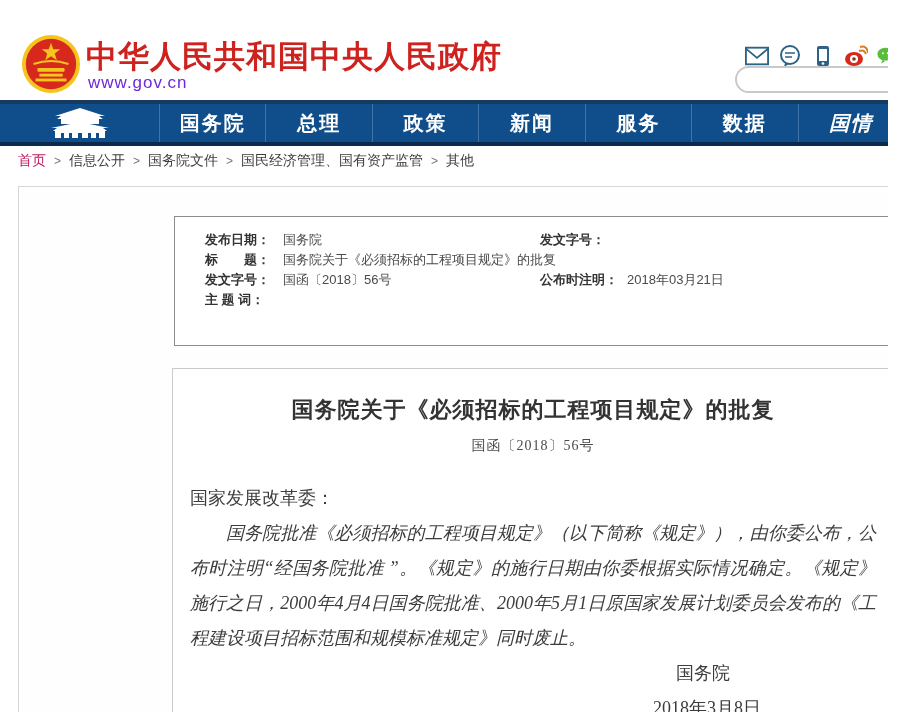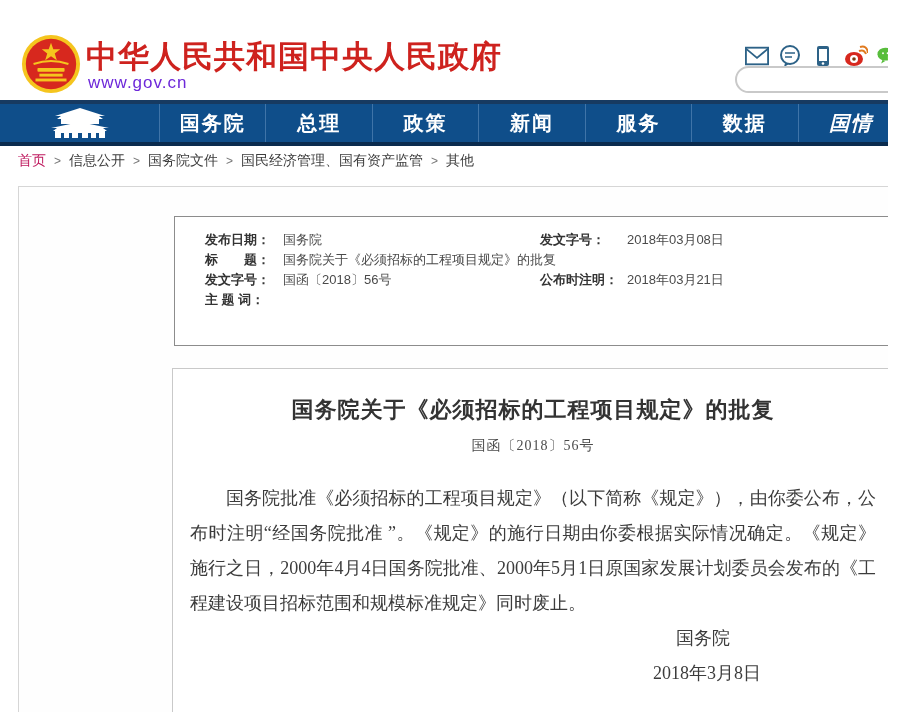--- a/index.html
+++ b/index.html
@@ -51,21 +51,21 @@
   .meta-span { grid-column:2 / 5; }
 
   
   .doc-box { position:absolute; left:153px; top:181px; width:721px; height:420px;
     border:1px solid #c9c9c9; background:#fff; padding:26px 16px 0 17px;
     font-family:"Liberation Serif","DejaVu Serif",serif; color:#3c3c3c; }
   .doc-title { text-align:center; font-size:22px; font-weight:bold; color:#333; letter-spacing:1px; }
   .doc-number { text-align:center; font-size:14px; color:#4a4a4a; margin-top:12px; letter-spacing:1px; }
   .doc-body { margin-top:26px; font-size:18px; line-height:35px; text-align:justify; }
   .doc-salutation { }
-  .doc-paragraph { text-indent:2em; }
+  .doc-paragraph { text-indent:2em;font-style:italic; }
   .doc-signer { text-align:right; padding-right:146px; margin-top:0; }
   .doc-sign-date { text-align:right; padding-right:115px; }
 </style>
 </head>
 <body>
 
 <div class="page">
 
   <div class="header">
     <svg class="emblem" viewBox="0 0 64 64">
@@ -163,21 +163,20 @@
     <span class="crumb">其他</span>
   </div>
 
   <div class="container">
 
     <div class="meta-table">
       <div class="meta-row">
         <span class="meta-label">发布日期：</span>
         <span class="meta-value">国务院</span>
         <span class="meta-label">发文字号：</span>
-        <span class="meta-value">2018年03月08日</span>
       </div>
       <div class="meta-row">
         <span class="meta-label">标　　题：</span>
         <span class="meta-value meta-span">国务院关于《必须招标的工程项目规定》的批复</span>
       </div>
       <div class="meta-row">
         <span class="meta-label">发文字号：</span>
         <span class="meta-value">国函〔2018〕56号</span>
         <span class="meta-label">公布时注明：</span>
         <span class="meta-value">2018年03月21日</span>
@@ -185,20 +184,21 @@
       <div class="meta-row">
         <span class="meta-label">主 题 词：</span>
         <span class="meta-value"></span>
       </div>
     </div>
 
     <div class="doc-box">
       <div class="doc-title">国务院关于《必须招标的工程项目规定》的批复</div>
       <div class="doc-number">国函〔2018〕56号</div>
       <div class="doc-body">
+        <div class="doc-salutation">国家发展改革委：</div>
         <div class="doc-paragraph">国务院批准《必须招标的工程项目规定》（以下简称《规定》），由你委公布，公布时注明“经国务院批准 ”。《规定》的施行日期由你委根据实际情况确定。《规定》施行之日，2000年4月4日国务院批准、2000年5月1日原国家发展计划委员会发布的《工程建设项目招标范围和规模标准规定》同时废止。</div>
         <div class="doc-signer">国务院</div>
         <div class="doc-sign-date">2018年3月8日</div>
 
       </div>
     </div>
 
   </div>
 </div>
 

